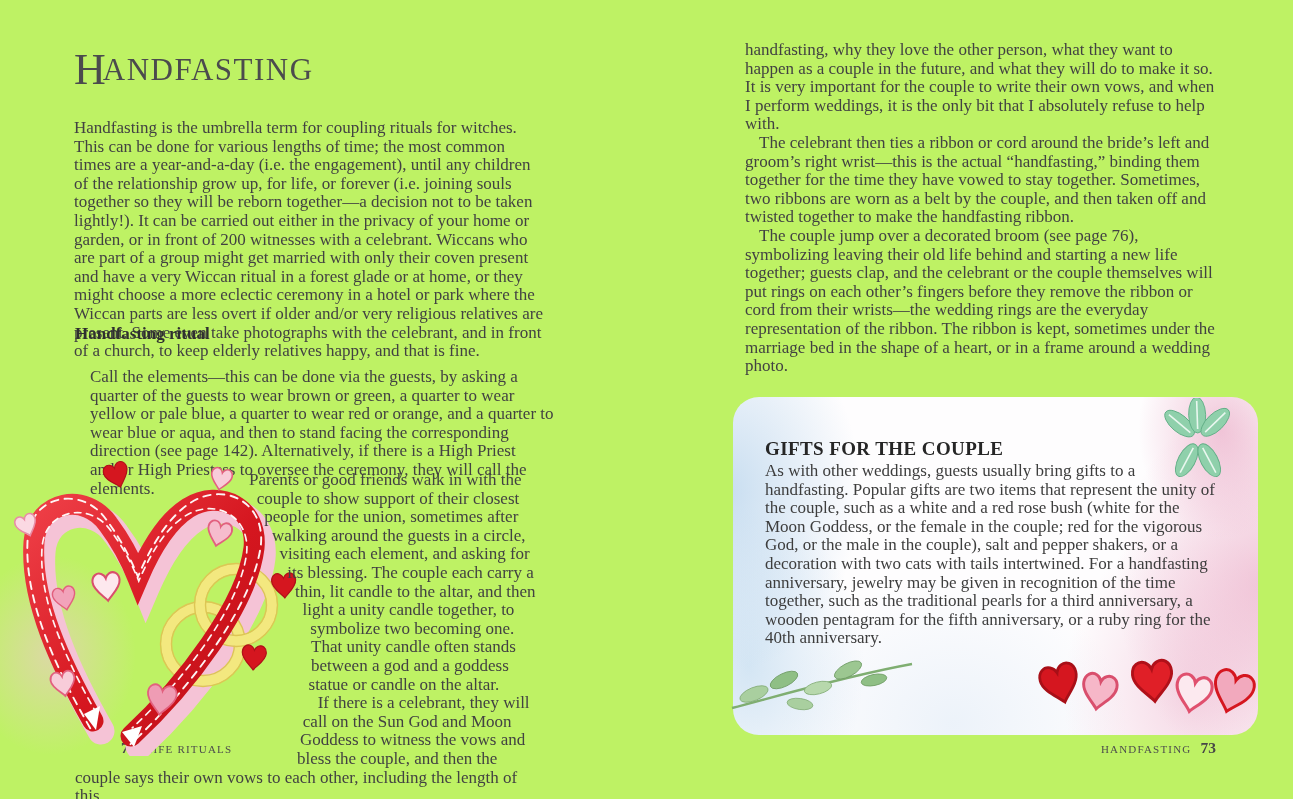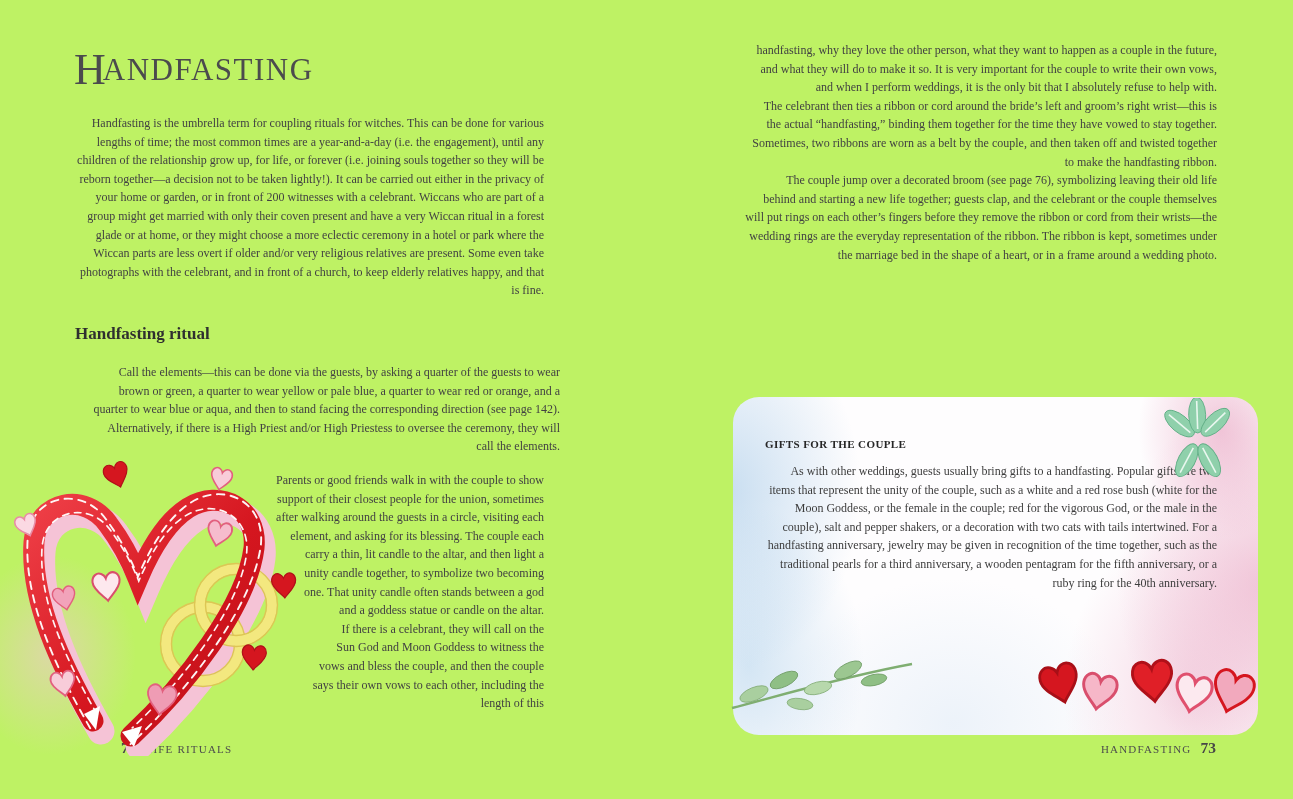--- a/index.html
+++ b/index.html
@@ -6,21 +6,21 @@
   .spread{
     position:relative;width:1293px;height:799px;background:#bef264;overflow:hidden;
     font-family:"Liberation Serif","DejaVu Serif",serif;color:#414141;
   }
   
   .page-title{
     position:absolute;left:74px;top:44px;
     font-size:31px;letter-spacing:1.5px;color:#4b4b4d;white-space:nowrap;
   }
   .title-initial{font-size:44px;letter-spacing:0;margin-right:-3px;vertical-align:-4px;}
-  .body-text{font-size:12px;line-height:18.6px;color:#424242;text-align:right;}
+  .body-text{font-size:17px;line-height:18.6px;color:#424242;text-align:left;}
   .intro{position:absolute;left:74px;top:102px;width:470px;}
   .section-heading{
     position:absolute;left:75px;top:324px;width:470px;
     font-size:17px;font-weight:bold;color:#2f2f2f;
   }
   .ritual-intro{position:absolute;left:90px;top:351px;width:470px;}
   .wrap-zone{position:absolute;left:75px;top:471px;width:469px;z-index:2;}
   .heart-float{
     float:left;width:236px;height:292px;
     shape-outside:polygon(0 0, 160px 0, 203px 105px, 232px 175px, 214px 292px, 0 292px);
@@ -43,21 +43,21 @@
       radial-gradient(115px 150px at 93% 10%, rgba(233,166,195,.62), rgba(233,166,195,0) 72%),
       radial-gradient(210px 270px at 101% 55%, rgba(231,156,188,.55), rgba(231,156,188,0) 70%),
       radial-gradient(180px 240px at 87% 88%, rgba(236,176,202,.48), rgba(236,176,202,0) 70%),
       radial-gradient(185px 250px at -1% 28%, rgba(151,193,228,.52), rgba(151,193,228,0) 72%),
       radial-gradient(165px 230px at 3% 80%, rgba(166,204,233,.48), rgba(166,204,233,0) 70%),
       radial-gradient(250px 210px at 42% 97%, rgba(190,215,238,.28), rgba(190,215,238,0) 70%),
       #fefdfe;
   }
   .gift-heading{
     position:absolute;left:765px;top:438px;width:440px;
-    font-size:11px;font-weight:bold;letter-spacing:.4px;color:#262626;
+    font-size:19px;font-weight:bold;letter-spacing:.4px;color:#262626;
   }
   .gift-body{position:absolute;left:765px;top:462px;width:452px;color:#3d3d3d;}
   .leaf-cluster{position:absolute;left:1152px;top:398px;z-index:3;}
   .leaf-branch{position:absolute;left:726px;top:650px;z-index:3;}
   .hearts-row{position:absolute;left:1028px;top:656px;z-index:3;}
   
   .footer{position:absolute;top:739px;color:#4d4d4d;white-space:nowrap;}
   .footer-left{left:75px;}
   .footer-right{right:77px;text-align:right;}
   .folio{font-size:15.5px;font-weight:bold;color:#474747;margin-left:46px;}

